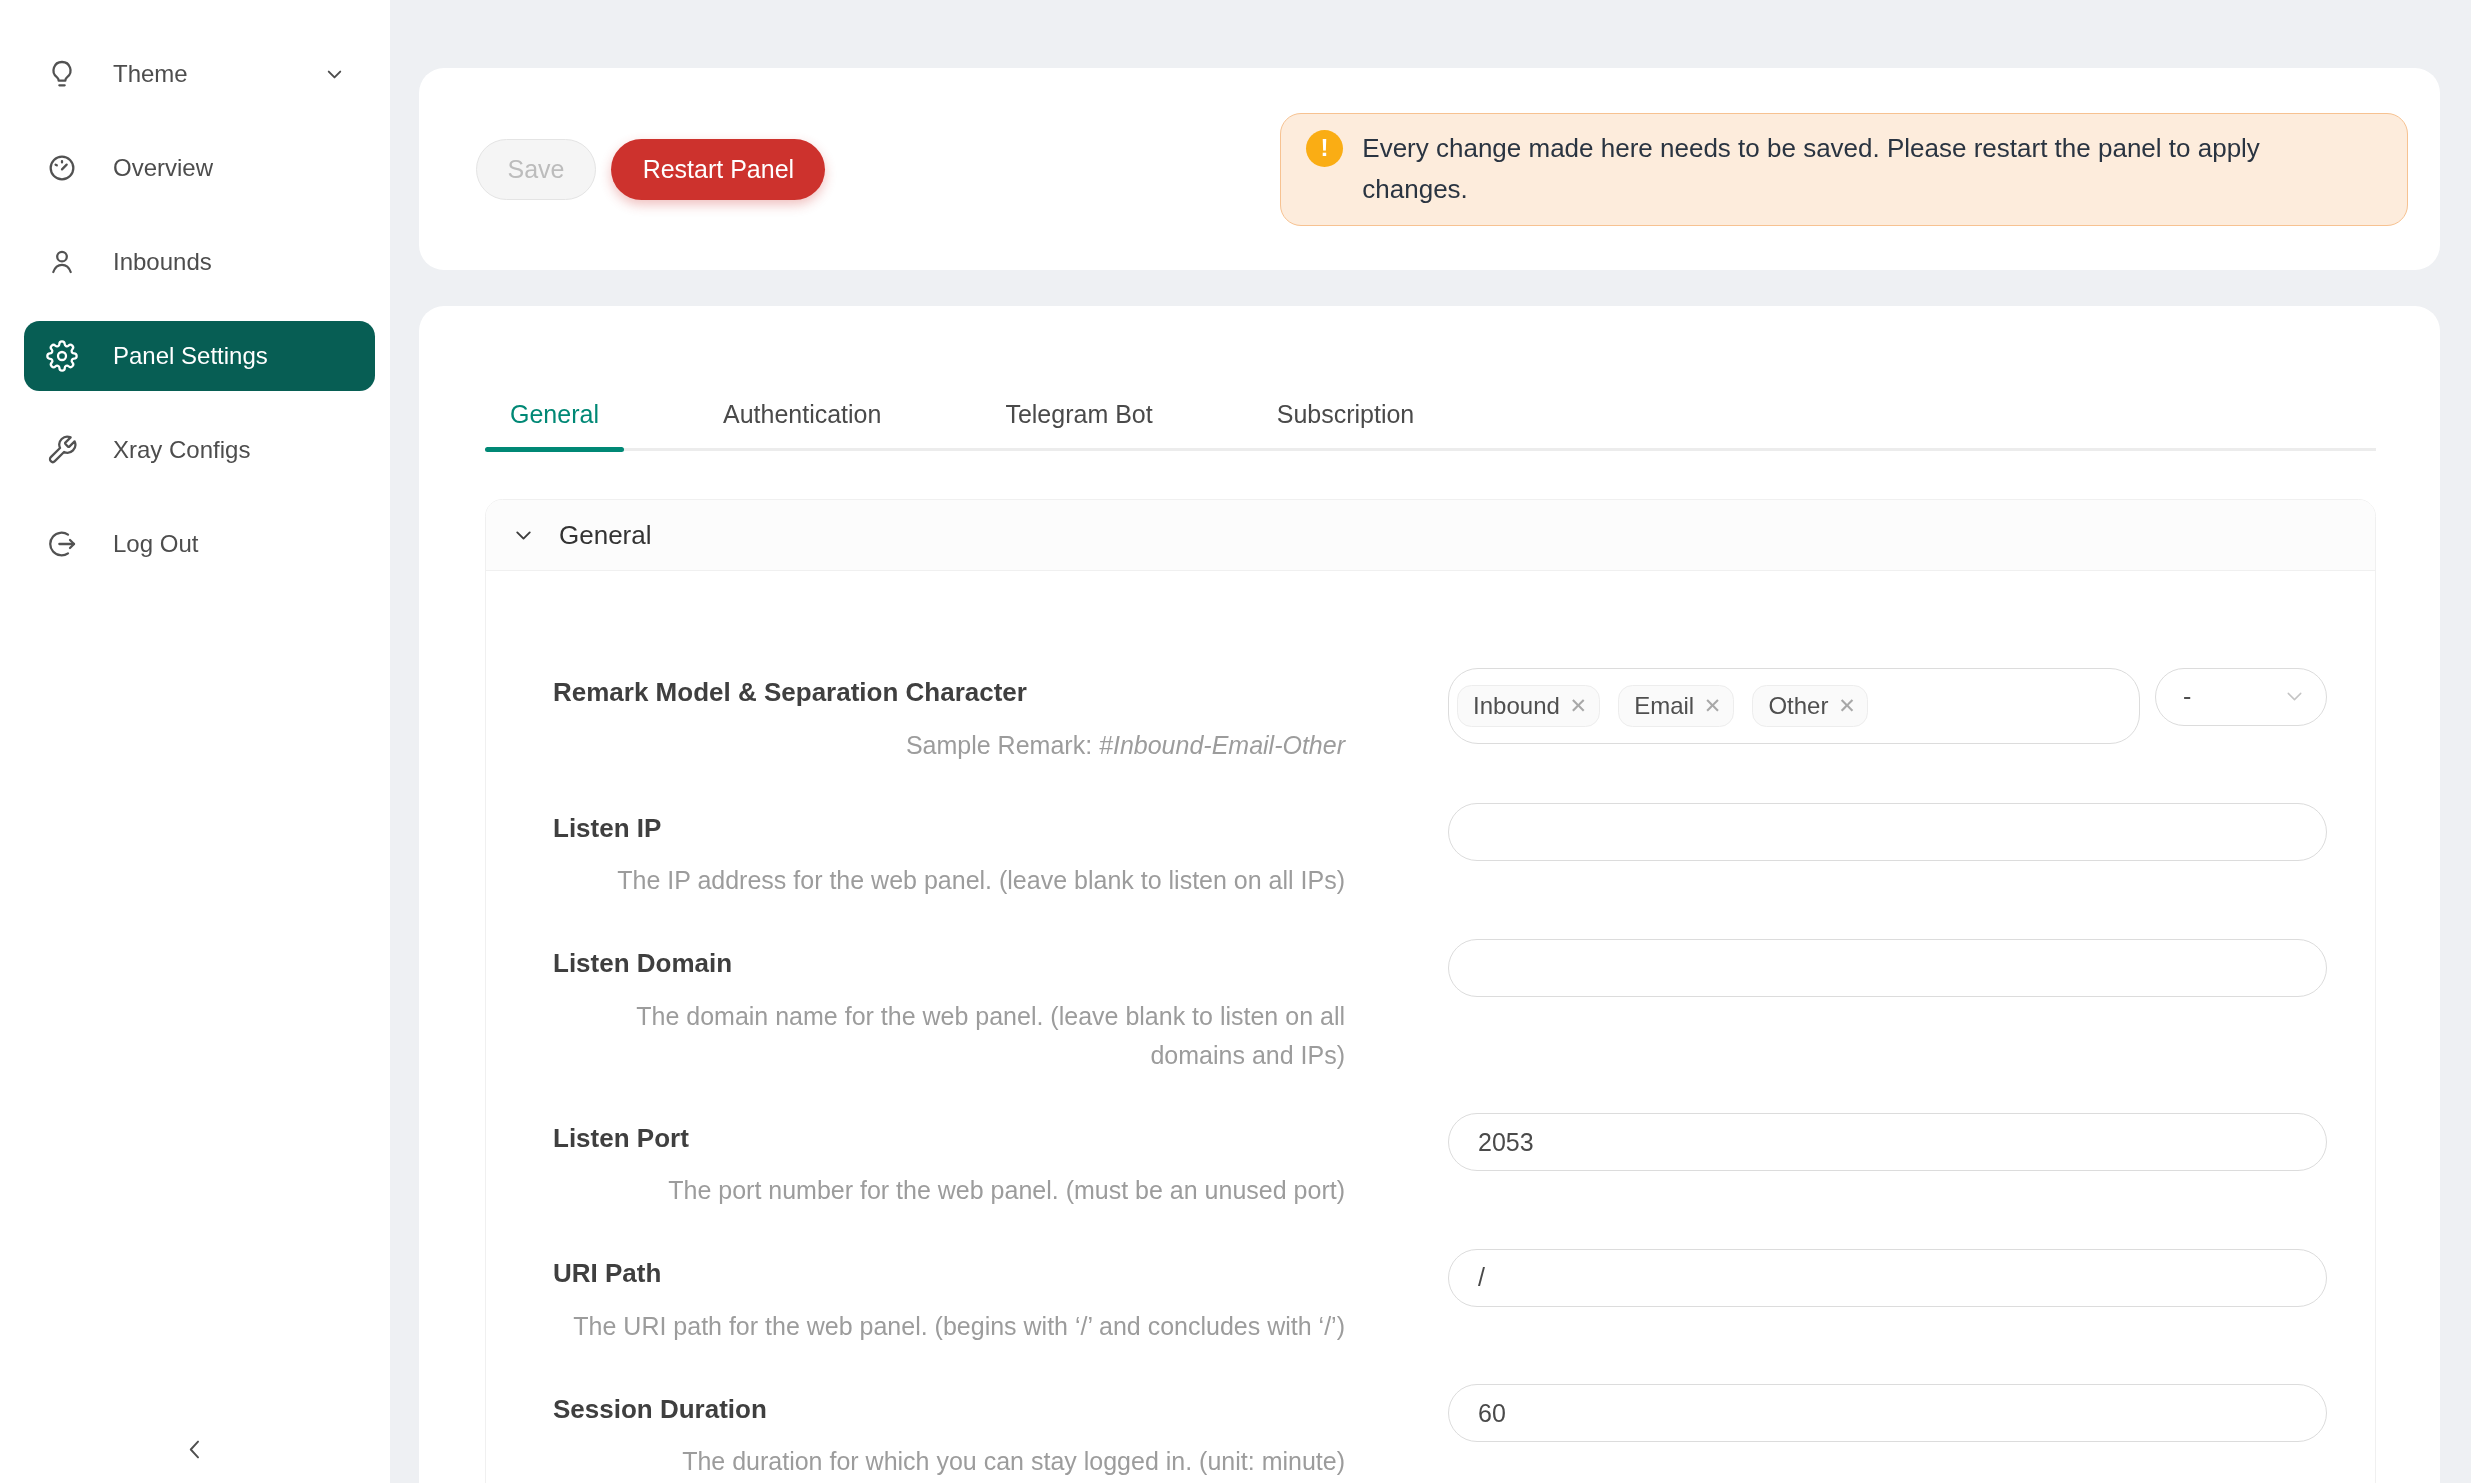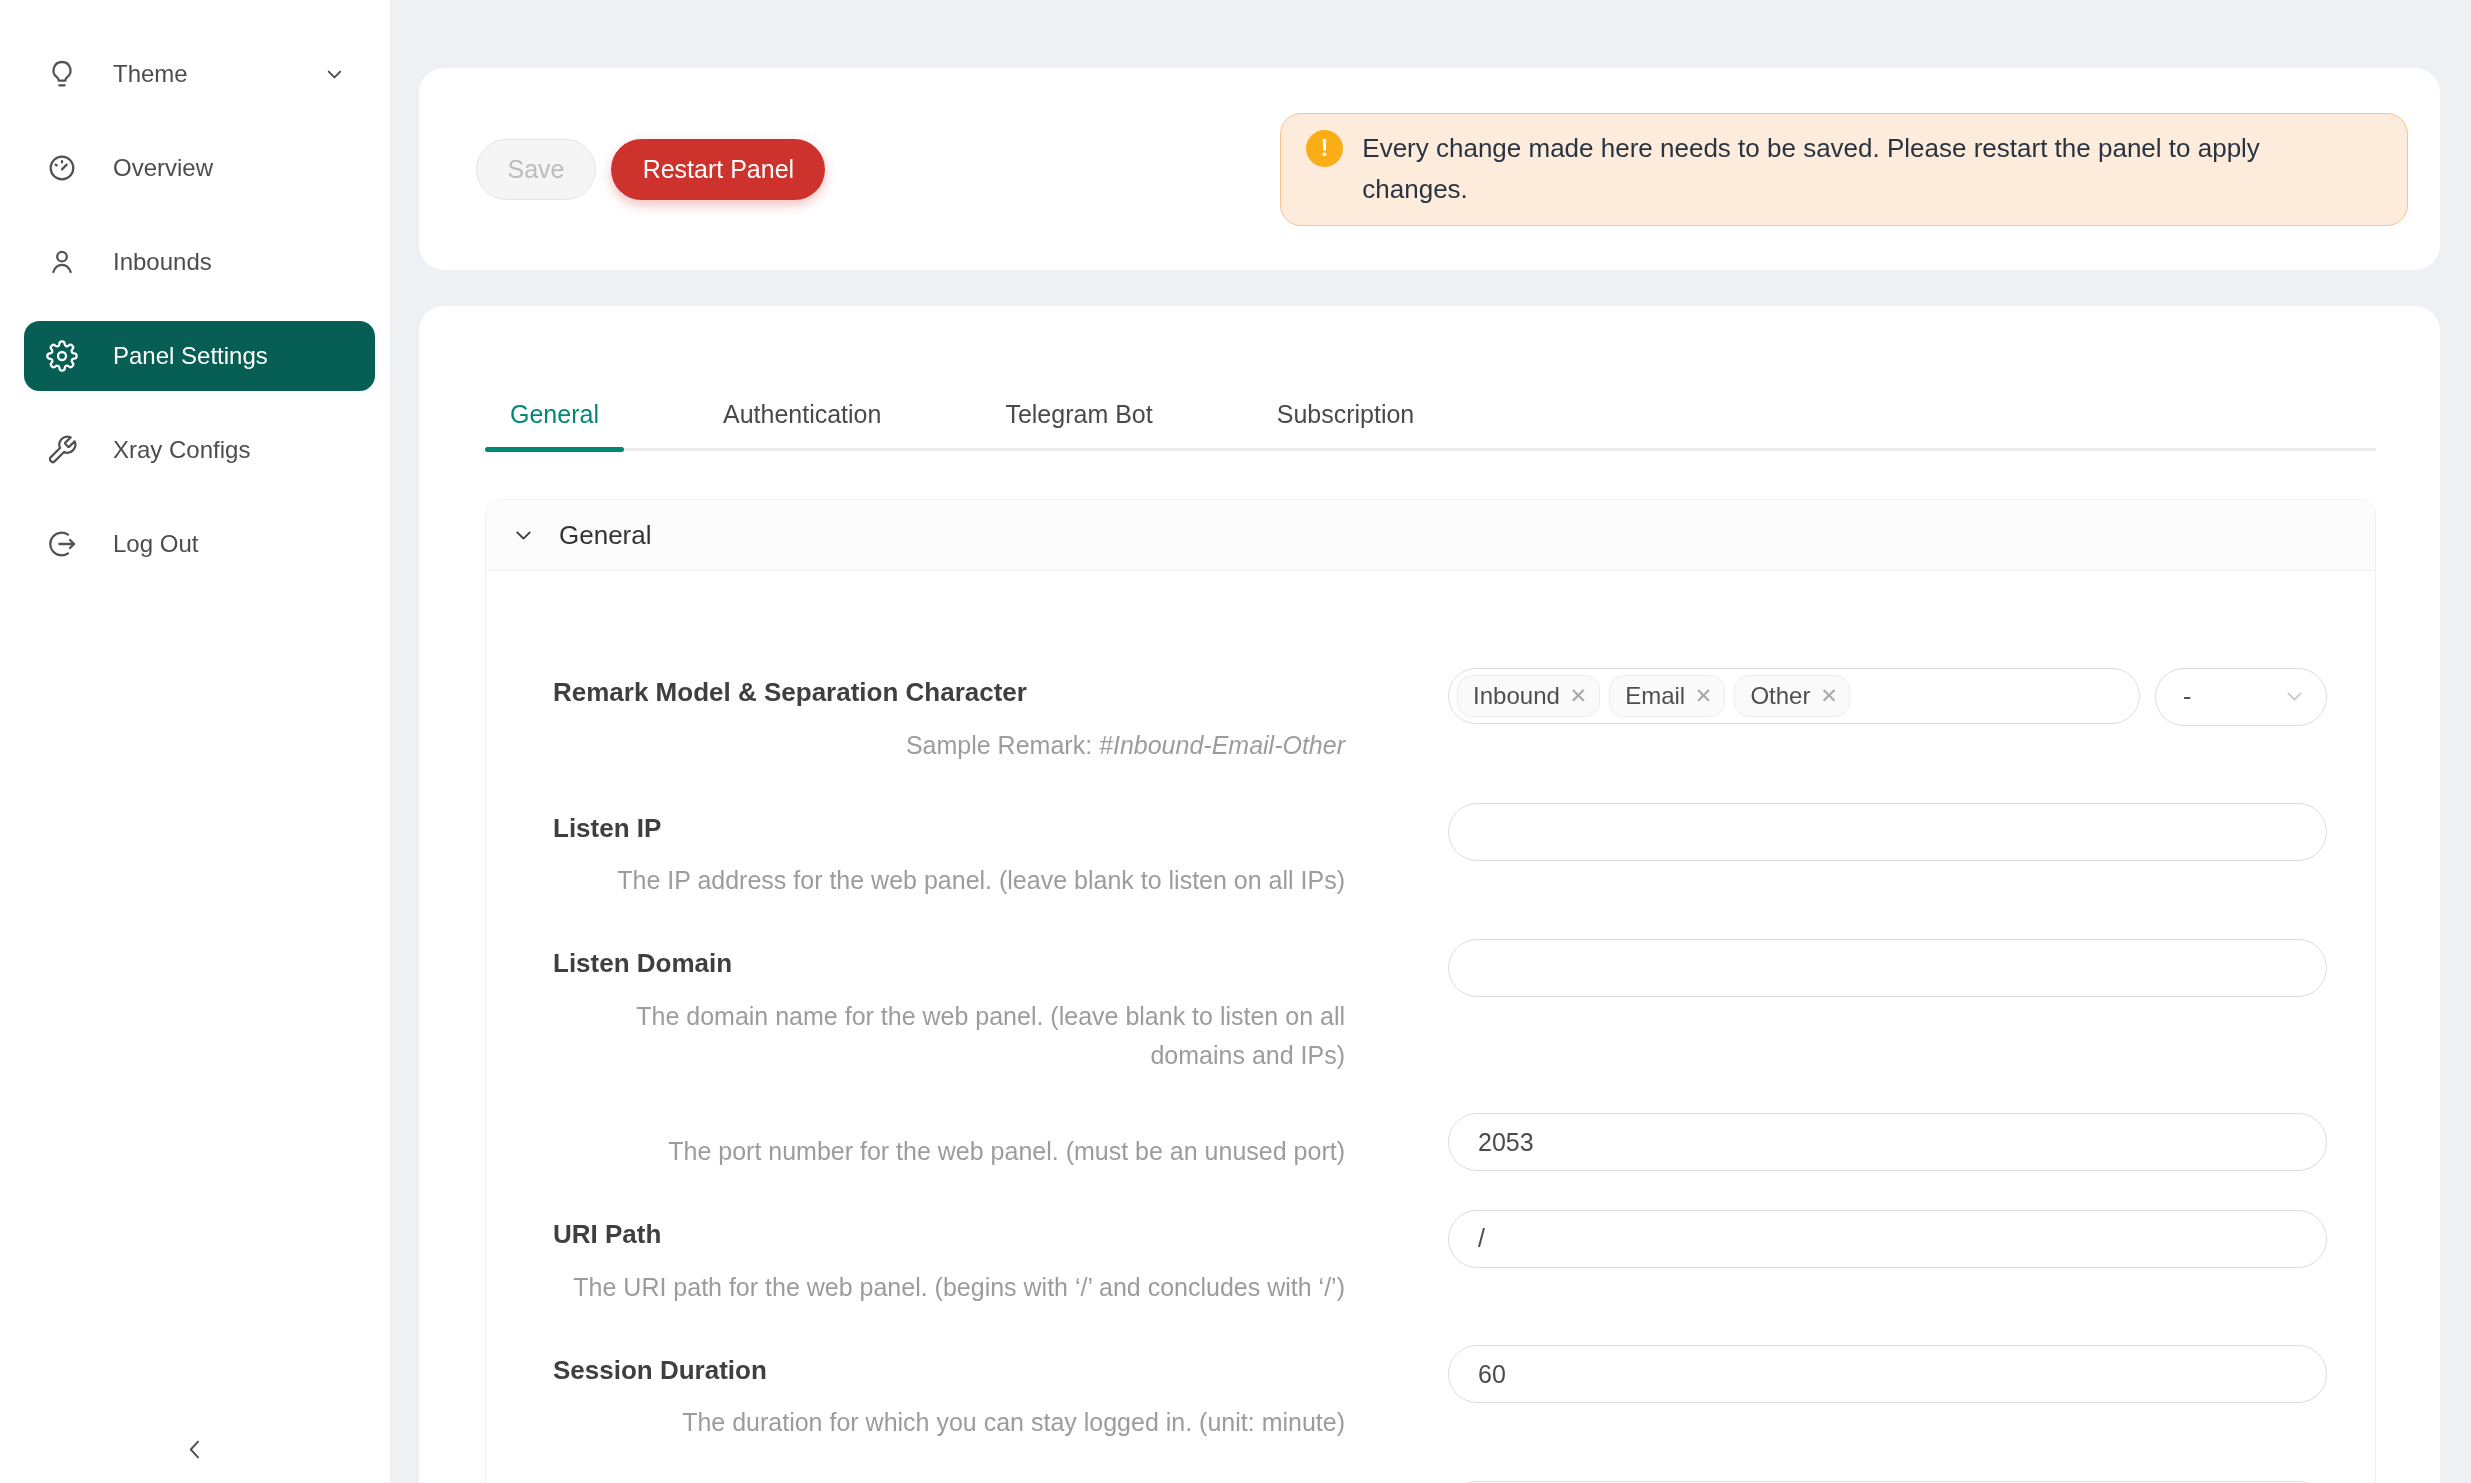--- a/index.html
+++ b/index.html
@@ -91,22 +91,22 @@
   .row-control { width: 879px; flex-shrink: 0; margin-top: -5.8px; }
 
   .pill-input {
     width: 100%; height: 58px; border: 1.9px solid #dcdcdc; border-radius: 30px;
     padding: 0 29px; font-size: 25px; color: #4a4a4a; background: #fff;
     outline: none; font-family: inherit;
   }
 
   .remark-control { display: flex; gap: 15.4px; }
   .tags-box {
-    flex: 1; height: 56px; border: 1.9px solid #dcdcdc; border-radius: 30px;
-    display: flex; align-items: center; padding: 0 7.7px; gap: 9px; cursor: text;
+    flex: 1; height: 76px; border: 1.9px solid #dcdcdc; border-radius: 30px;
+    display: flex; align-items: center; padding: 0 7.7px; gap: 18px; cursor: text;
   }
   .tag {
     display: inline-flex; align-items: center; gap: 9.7px; height: 42px;
     background: #fafafa; border: 1.9px solid #ededed; border-radius: 14.5px;
     padding: 0 11.6px 0 15.4px; font-size: 24px; color: #4f4f4f; white-space: nowrap;
   }
   .tag-x { color: #a8a8a8; font-size: 21px; cursor: pointer; line-height: 1; }
   .sep-select {
     width: 172px; height: 58px; border: 1.9px solid #dcdcdc; border-radius: 30px;
     display: flex; align-items: center; padding: 0 19.3px 0 27px;
@@ -281,20 +281,21 @@
               <div class="row-label">Listen Domain</div>
               <div class="row-desc">The domain name for the web panel. (leave blank to listen on all domains and IPs)</div>
             </div>
             <div class="row-control">
               <input class="pill-input" type="text" value="" style="">
             </div>
           </div>
 
           <div class="form-row">
             <div class="row-text">
+              <div class="row-label">Listen Port</div>
               <div class="row-desc">The port number for the web panel. (must be an unused port)</div>
             </div>
             <div class="row-control">
               <input class="pill-input" type="text" value="2053" style="">
             </div>
           </div>
 
           <div class="form-row">
             <div class="row-text">
               <div class="row-label">URI Path</div>

